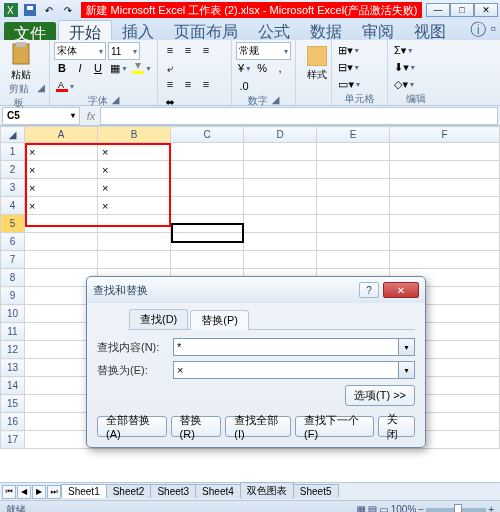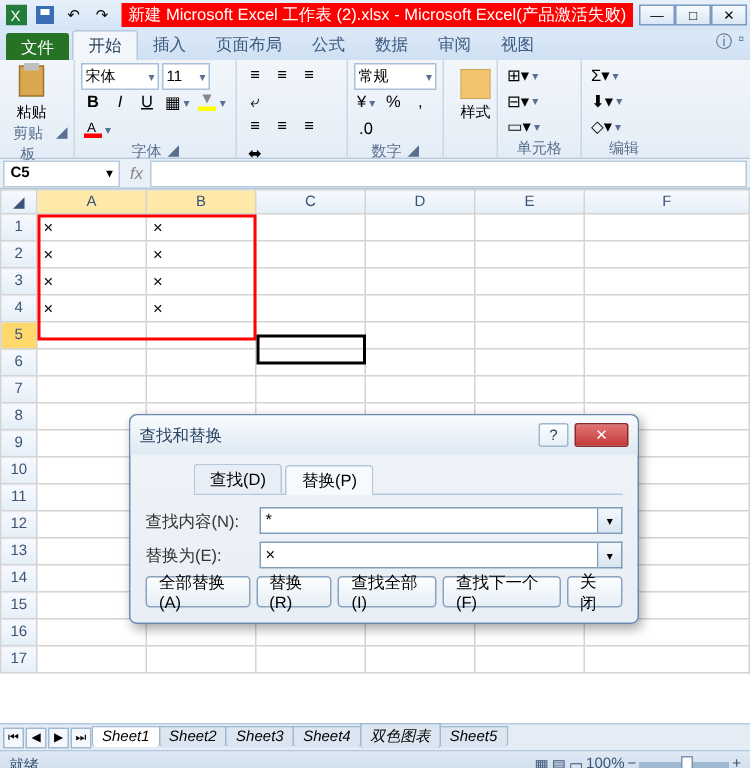--- a/index.html
+++ b/index.html
@@ -3,21 +3,21 @@
 <meta charset="utf-8">
 <style>
 *{box-sizing:border-box;margin:0;padding:0;font-family:"Microsoft YaHei",SimSun,Arial,sans-serif;}
 body{width:500px;height:512px;background:#fff;overflow:hidden;position:relative;font-size:11px;}
 .titlebar{height:20px;background:linear-gradient(#e8f0fa,#d4e4f7);display:flex;align-items:center;padding:0 2px;font-size:10px;}
 .titlebar .ql{display:flex;gap:1px;}
 .titlebar .qbtn{width:18px;height:16px;display:flex;align-items:center;justify-content:center;border-radius:2px;}
 .title-red{flex:1;background:#ff0000;color:#fff;height:16px;line-height:16px;text-align:center;font-size:11px;margin:0 4px;overflow:hidden;white-space:nowrap;}
 .winbtns{display:flex;gap:0;}
 .winbtn{width:24px;height:14px;border:1px solid #7a9ac0;background:linear-gradient(#f7fbff,#d9e7f5);font-size:9px;display:flex;align-items:center;justify-content:center;}
-.ribbon-tabs{height:20px;background:linear-gradient(#dce9f7,#cfe0f2);display:flex;padding-left:4px;font-size:11px;justify-content:space-between;}
+.ribbon-tabs{height:20px;background:linear-gradient(#dce9f7,#cfe0f2);display:flex;padding-left:4px;font-size:16px;justify-content:space-between;}
 .rtab{padding:2px 10px;color:#3b5a82;}
 .rtab.file{background:#267326;color:#fff;border-radius:2px 2px 0 0;margin:2px 2px 0 0;}
 .rtab.active{background:#f2f6fb;border:1px solid #b5c9dd;border-bottom:none;border-radius:3px 3px 0 0;color:#2b4560;}
 .rtab-right{margin-left:auto;display:flex;gap:4px;padding-right:4px;color:#4a6a8f;}
 .ribbon{height:66px;background:linear-gradient(#f2f6fb,#e4edf6);border-bottom:1px solid #b5c9dd;display:flex;}
 .rgroup{border-right:1px solid #c9d7e6;padding:2px 4px 0 4px;display:flex;flex-direction:column;justify-content:space-between;}
 .rlabel{font-size:10px;color:#5a7090;text-align:center;padding-bottom:1px;display:flex;justify-content:center;gap:4px;}
 .rct{display:flex;gap:2px;align-items:flex-start;flex-wrap:wrap;}
 .rbtn{min-width:16px;height:16px;display:flex;align-items:center;justify-content:center;padding:0 2px;}
 .bigbtn{width:34px;height:44px;display:flex;flex-direction:column;align-items:center;justify-content:center;font-size:10px;}
@@ -33,21 +33,21 @@
 .grid th,.grid td{border:1px solid #d4d4d4;font-weight:normal;}
 .grid thead th{background:linear-gradient(#f7faff,#e5eef7);height:16px;font-size:10px;color:#3b5376;}
 .grid tbody th{background:linear-gradient(#f7faff,#e5eef7);width:24px;font-size:10px;color:#3b5376;text-align:center;}
 .grid td{height:18px;padding:0 4px;font-size:11px;vertical-align:middle;}
 .grid tbody tr.sel th{background:#ffd86b;}
 .grid thead th.colA,.grid thead th.colB{background:#ffe9a8;}
 .redbox{position:absolute;border:2px solid #ff0000;pointer-events:none;}
 .selcell{position:absolute;border:2px solid #000;pointer-events:none;}
 .sheet-tabs{height:18px;background:#e4edf6;border-top:1px solid #b5c9dd;display:flex;align-items:center;font-size:10px;padding-left:2px;}
 .navbtn{width:14px;height:14px;border:1px solid #9fb9d0;background:#f4f8fc;margin-right:1px;display:flex;align-items:center;justify-content:center;font-size:8px;}
-.stab{border:1px solid #9fb9d0;border-bottom:none;background:#fff;padding:1px 6px;margin-left:-1px;border-radius:0 0 3px 3px;transform:translateY(-1px);font-style:italic;}
+.stab{border:1px solid #9fb9d0;border-bottom:none;background:#fff;padding:1px 6px;margin-left:-1px;border-radius:0 0 3px 3px;transform:translateY(-1px);}
 .stab.inactive{background:#dbe6f1;}
 .statusbar{height:18px;background:linear-gradient(#dfe9f4,#cadaeb);border-top:1px solid #b5c9dd;display:flex;align-items:center;font-size:10px;padding:0 6px;color:#3b5376;justify-content:space-between;}
 .zoom{display:flex;align-items:center;gap:2px;}
 .zslider{width:60px;height:4px;background:#9fb9d0;position:relative;}
 .zslider::after{content:"";position:absolute;width:6px;height:10px;background:#fff;border:1px solid #7a97b5;left:28px;top:-4px;}
 
 .dlg{position:absolute;left:86px;top:276px;width:340px;background:linear-gradient(#f0f4f9,#e8eef5);border:1px solid #6b8aab;border-radius:5px;box-shadow:2px 3px 8px rgba(0,0,0,.35);}
 .dlg-tb{height:26px;background:linear-gradient(#f9fcff,#dde8f3);border-radius:5px 5px 0 0;display:flex;align-items:center;padding:0 6px;font-size:11px;color:#2b4560;}
 .dlg-tb .spacer{flex:1;}
 .dlg-help{width:20px;height:16px;border:1px solid #9fb9d0;background:linear-gradient(#fdfefe,#e6eef6);border-radius:2px;margin-right:4px;display:flex;align-items:center;justify-content:center;font-size:10px;}
@@ -453,20 +453,23 @@
         </div>
       <div class="fddbtn">▾</div>
     </div>
     <div class="frow">
       <div class="flabel">替换为(E):</div>
       <div class="finput">
           <span>×</span>
         </div>
       <div class="fddbtn">▾</div>
     </div>
+    <div class="optrow">
+      <div class="optbtn">选项(T) &gt;&gt;</div>
+    </div>
     <div class="btnrow">
       <div class="dbtn">全部替换(A)</div>
       <div class="dbtn">替换(R)</div>
       <div class="dbtn">查找全部(I)</div>
       <div class="dbtn">查找下一个(F)</div>
       <div class="dbtn">关闭</div>
     </div>
   </div>
 </div>
 

